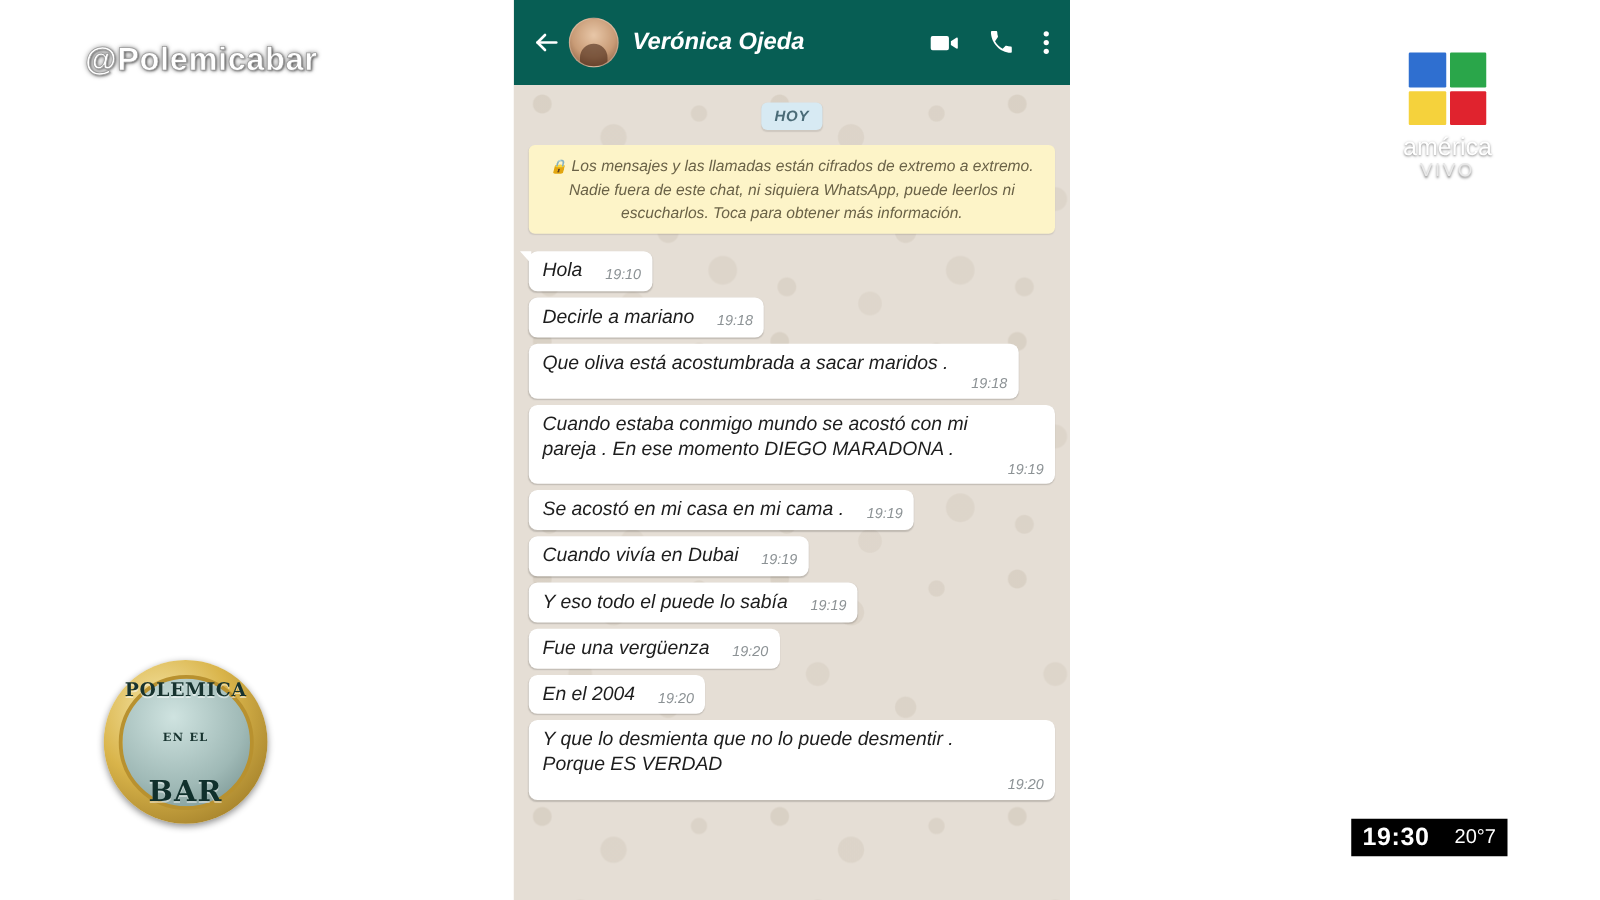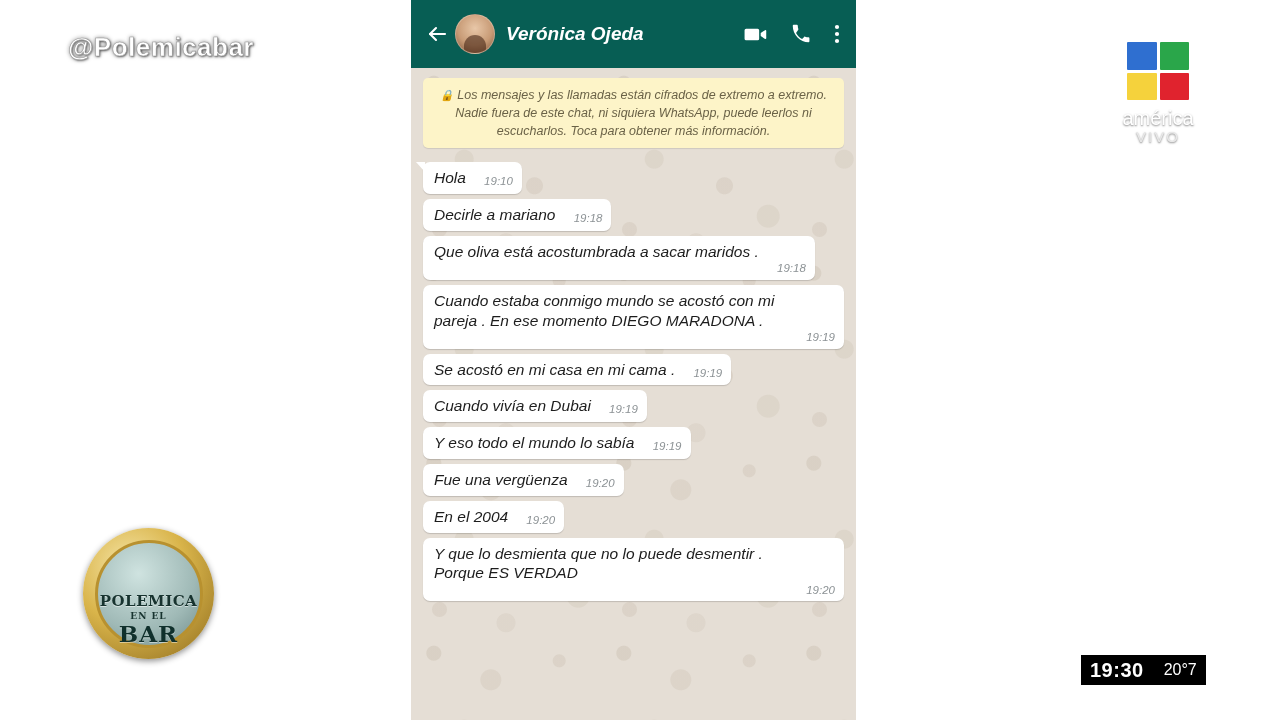--- a/index.html
+++ b/index.html
@@ -45,21 +45,21 @@
   }
   .show-logo-inner {
     width: 108px;
     height: 108px;
     border-radius: 50%;
     background: radial-gradient(circle at 40% 30%, #cfe3e0 0%, #9fb9b6 60%, #6f8b89 100%);
     border: 3px solid #b8912f;
     display: flex;
     flex-direction: column;
     align-items: center;
-    justify-content: flex-end;
+    justify-content: space-between;
     box-sizing: border-box;
   }
   .logo-l1 {
     font-family: "DejaVu Serif", serif;
     font-weight: bold;
     font-size: 15px;
     color: #17332f;
     letter-spacing: .5px;
     text-shadow: 0 1px 0 rgba(255,255,255,.5);
   }
@@ -316,20 +316,23 @@
           <circle cx="3" cy="4" r="2.1"></circle>
           <circle cx="3" cy="11" r="2.1"></circle>
           <circle cx="3" cy="18" r="2.1"></circle>
         </svg>
       </span>
     </span>
   </div>
 
   <div class="wa-body">
 
+    <div class="day-chip-row">
+      <span class="day-chip">HOY</span>
+    </div>
 
     <div class="encryption-note">
       <span class="lock-glyph">🔒</span>
       <span>Los mensajes y las llamadas están cifrados de extremo a extremo. Nadie fuera de este chat, ni siquiera WhatsApp, puede leerlos ni escucharlos. Toca para obtener más información.</span>
     </div>
 
     <div id="messages">
         <div class="msg-row">
           <div class="bubble first"><span>Hola</span><span class="time">19:10</span></div>
         </div>
@@ -342,21 +345,21 @@
         <div class="msg-row">
           <div class="bubble multiline"><span>Cuando estaba conmigo mundo se acostó con mi pareja . En ese momento DIEGO MARADONA .</span><span class="time">19:19</span></div>
         </div>
         <div class="msg-row">
           <div class="bubble"><span>Se acostó en mi casa en mi cama .</span><span class="time">19:19</span></div>
         </div>
         <div class="msg-row">
           <div class="bubble"><span>Cuando vivía en Dubai</span><span class="time">19:19</span></div>
         </div>
         <div class="msg-row">
-          <div class="bubble"><span>Y eso todo el mundo lo sabía</span><span class="time">19:19</span></div>
+          <div class="bubble"><span>Y eso todo el puede lo sabía</span><span class="time">19:19</span></div>
         </div>
         <div class="msg-row">
           <div class="bubble"><span>Fue una vergüenza</span><span class="time">19:20</span></div>
         </div>
         <div class="msg-row">
           <div class="bubble"><span>En el 2004</span><span class="time">19:20</span></div>
         </div>
         <div class="msg-row">
           <div class="bubble multiline"><span>Y que lo desmienta que no lo puede desmentir . Porque ES VERDAD</span><span class="time">19:20</span></div>
         </div>

